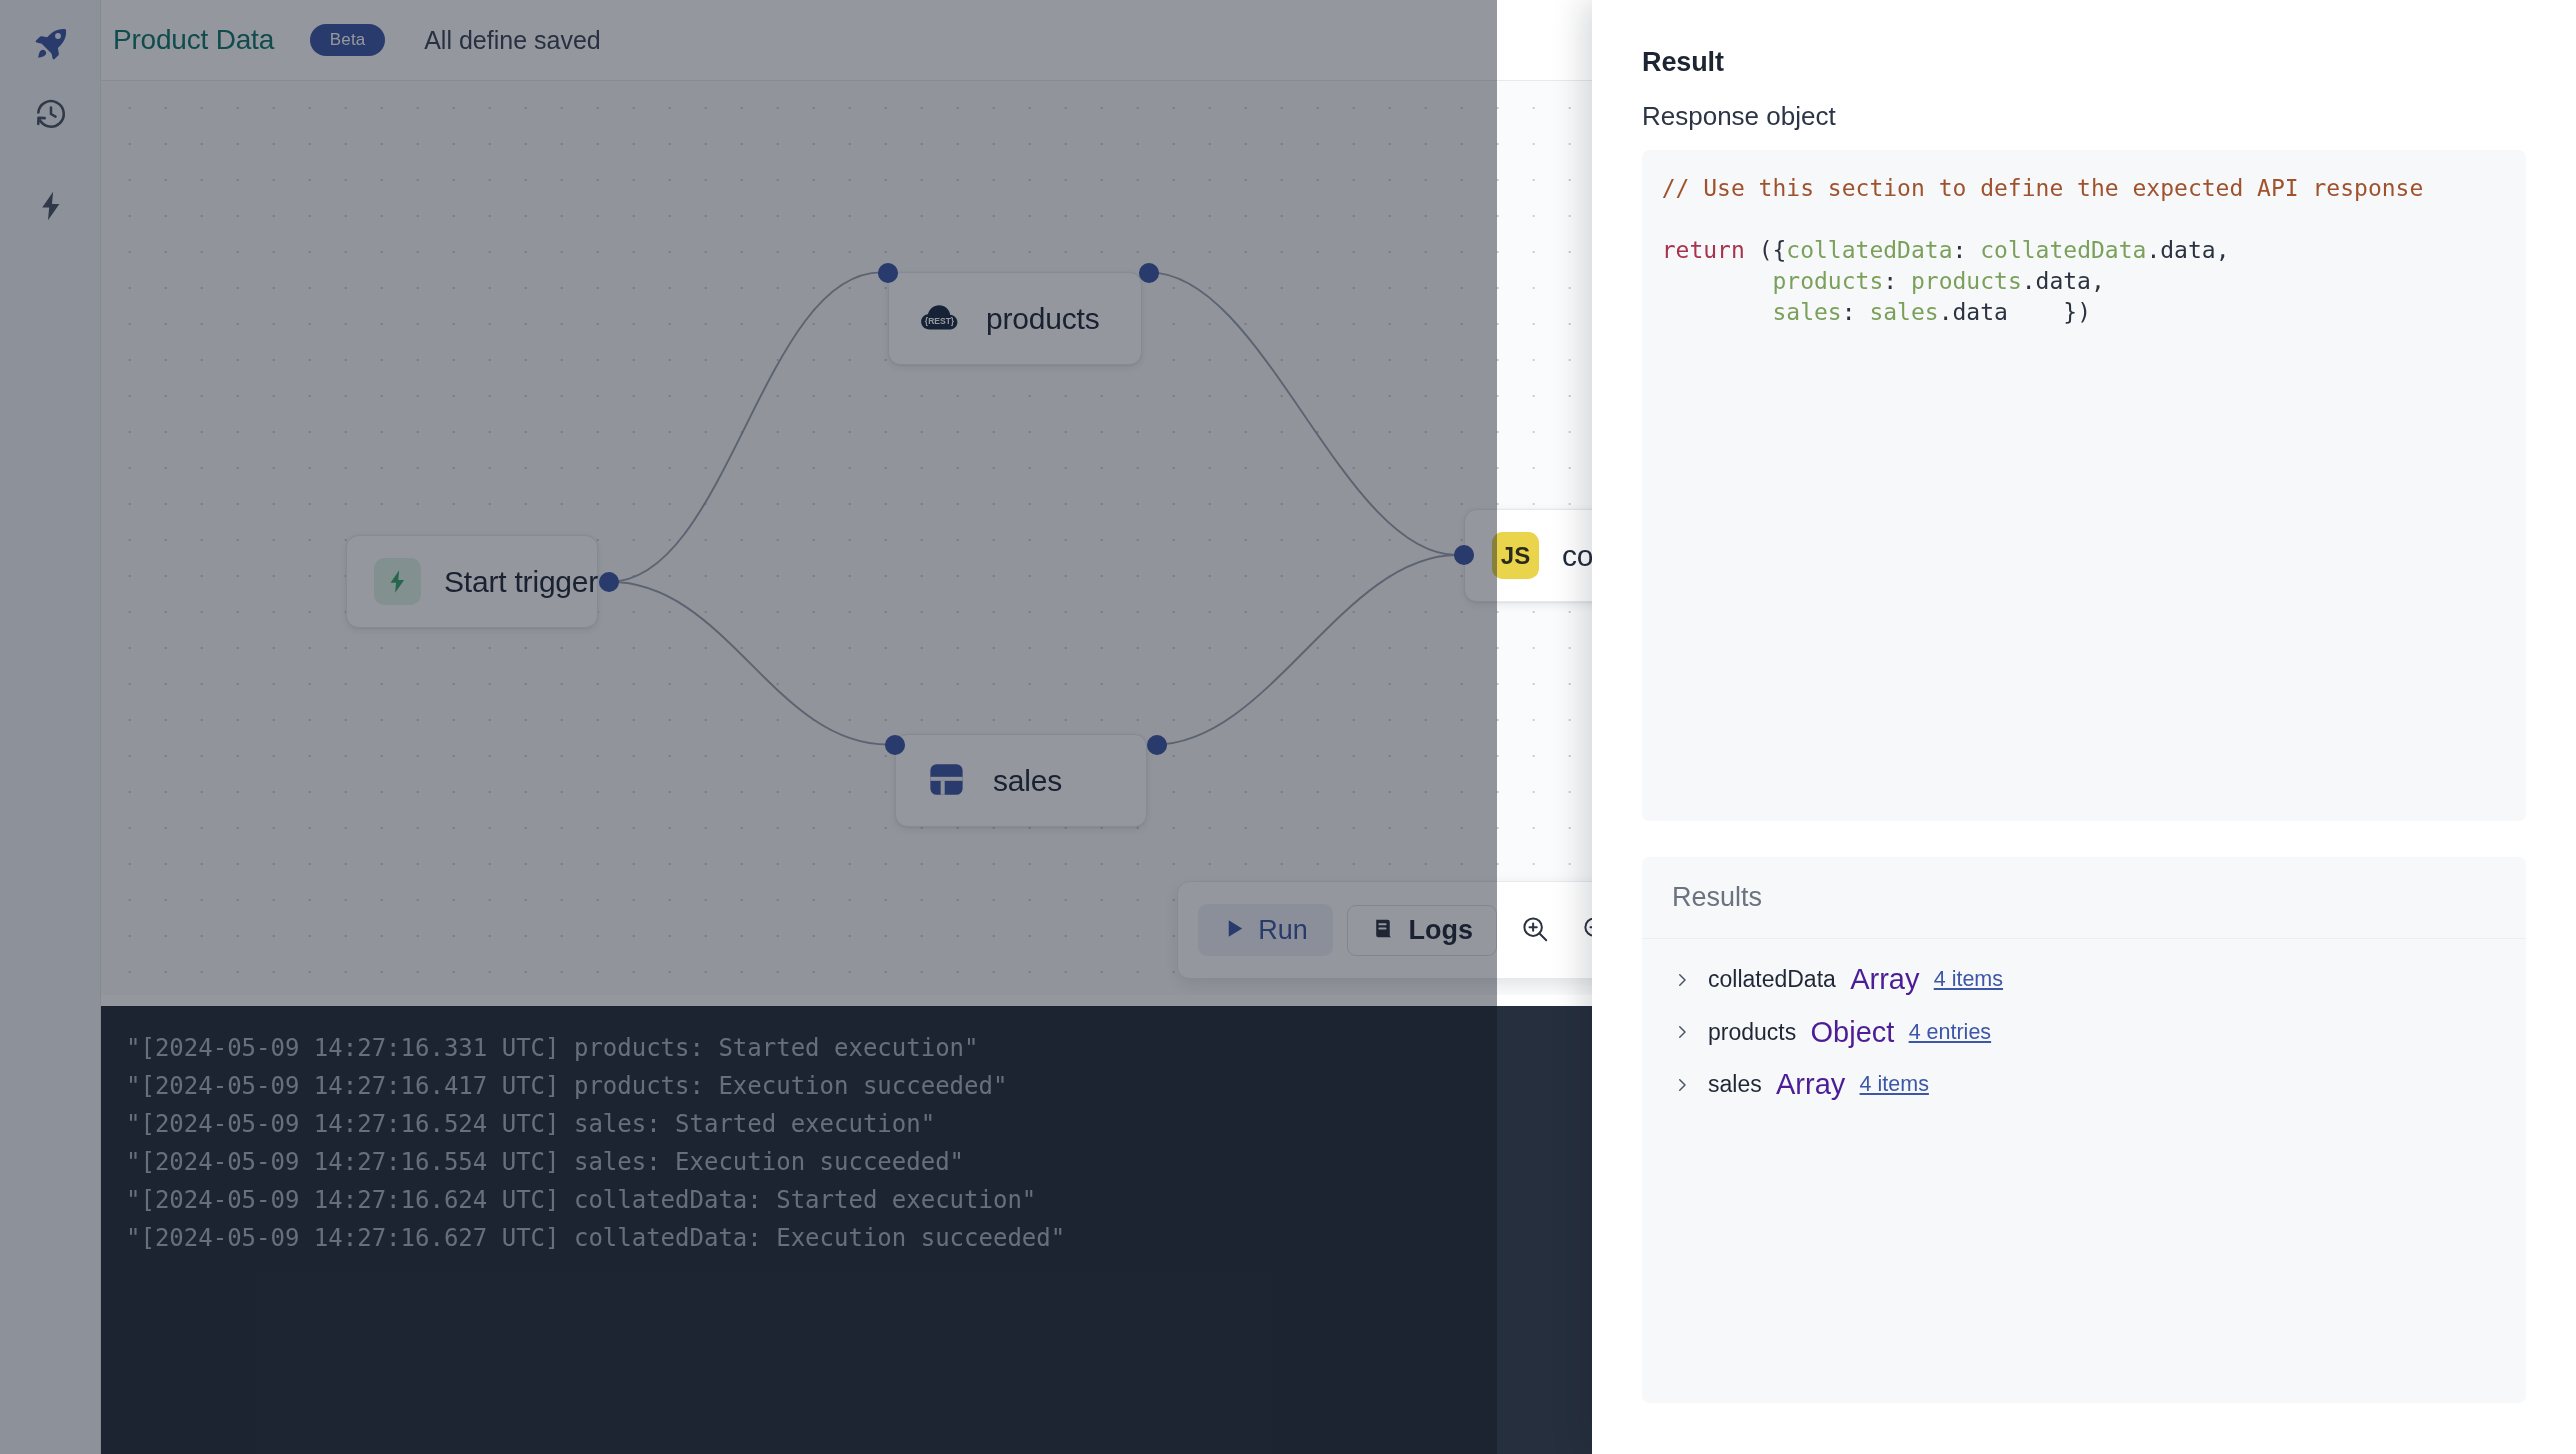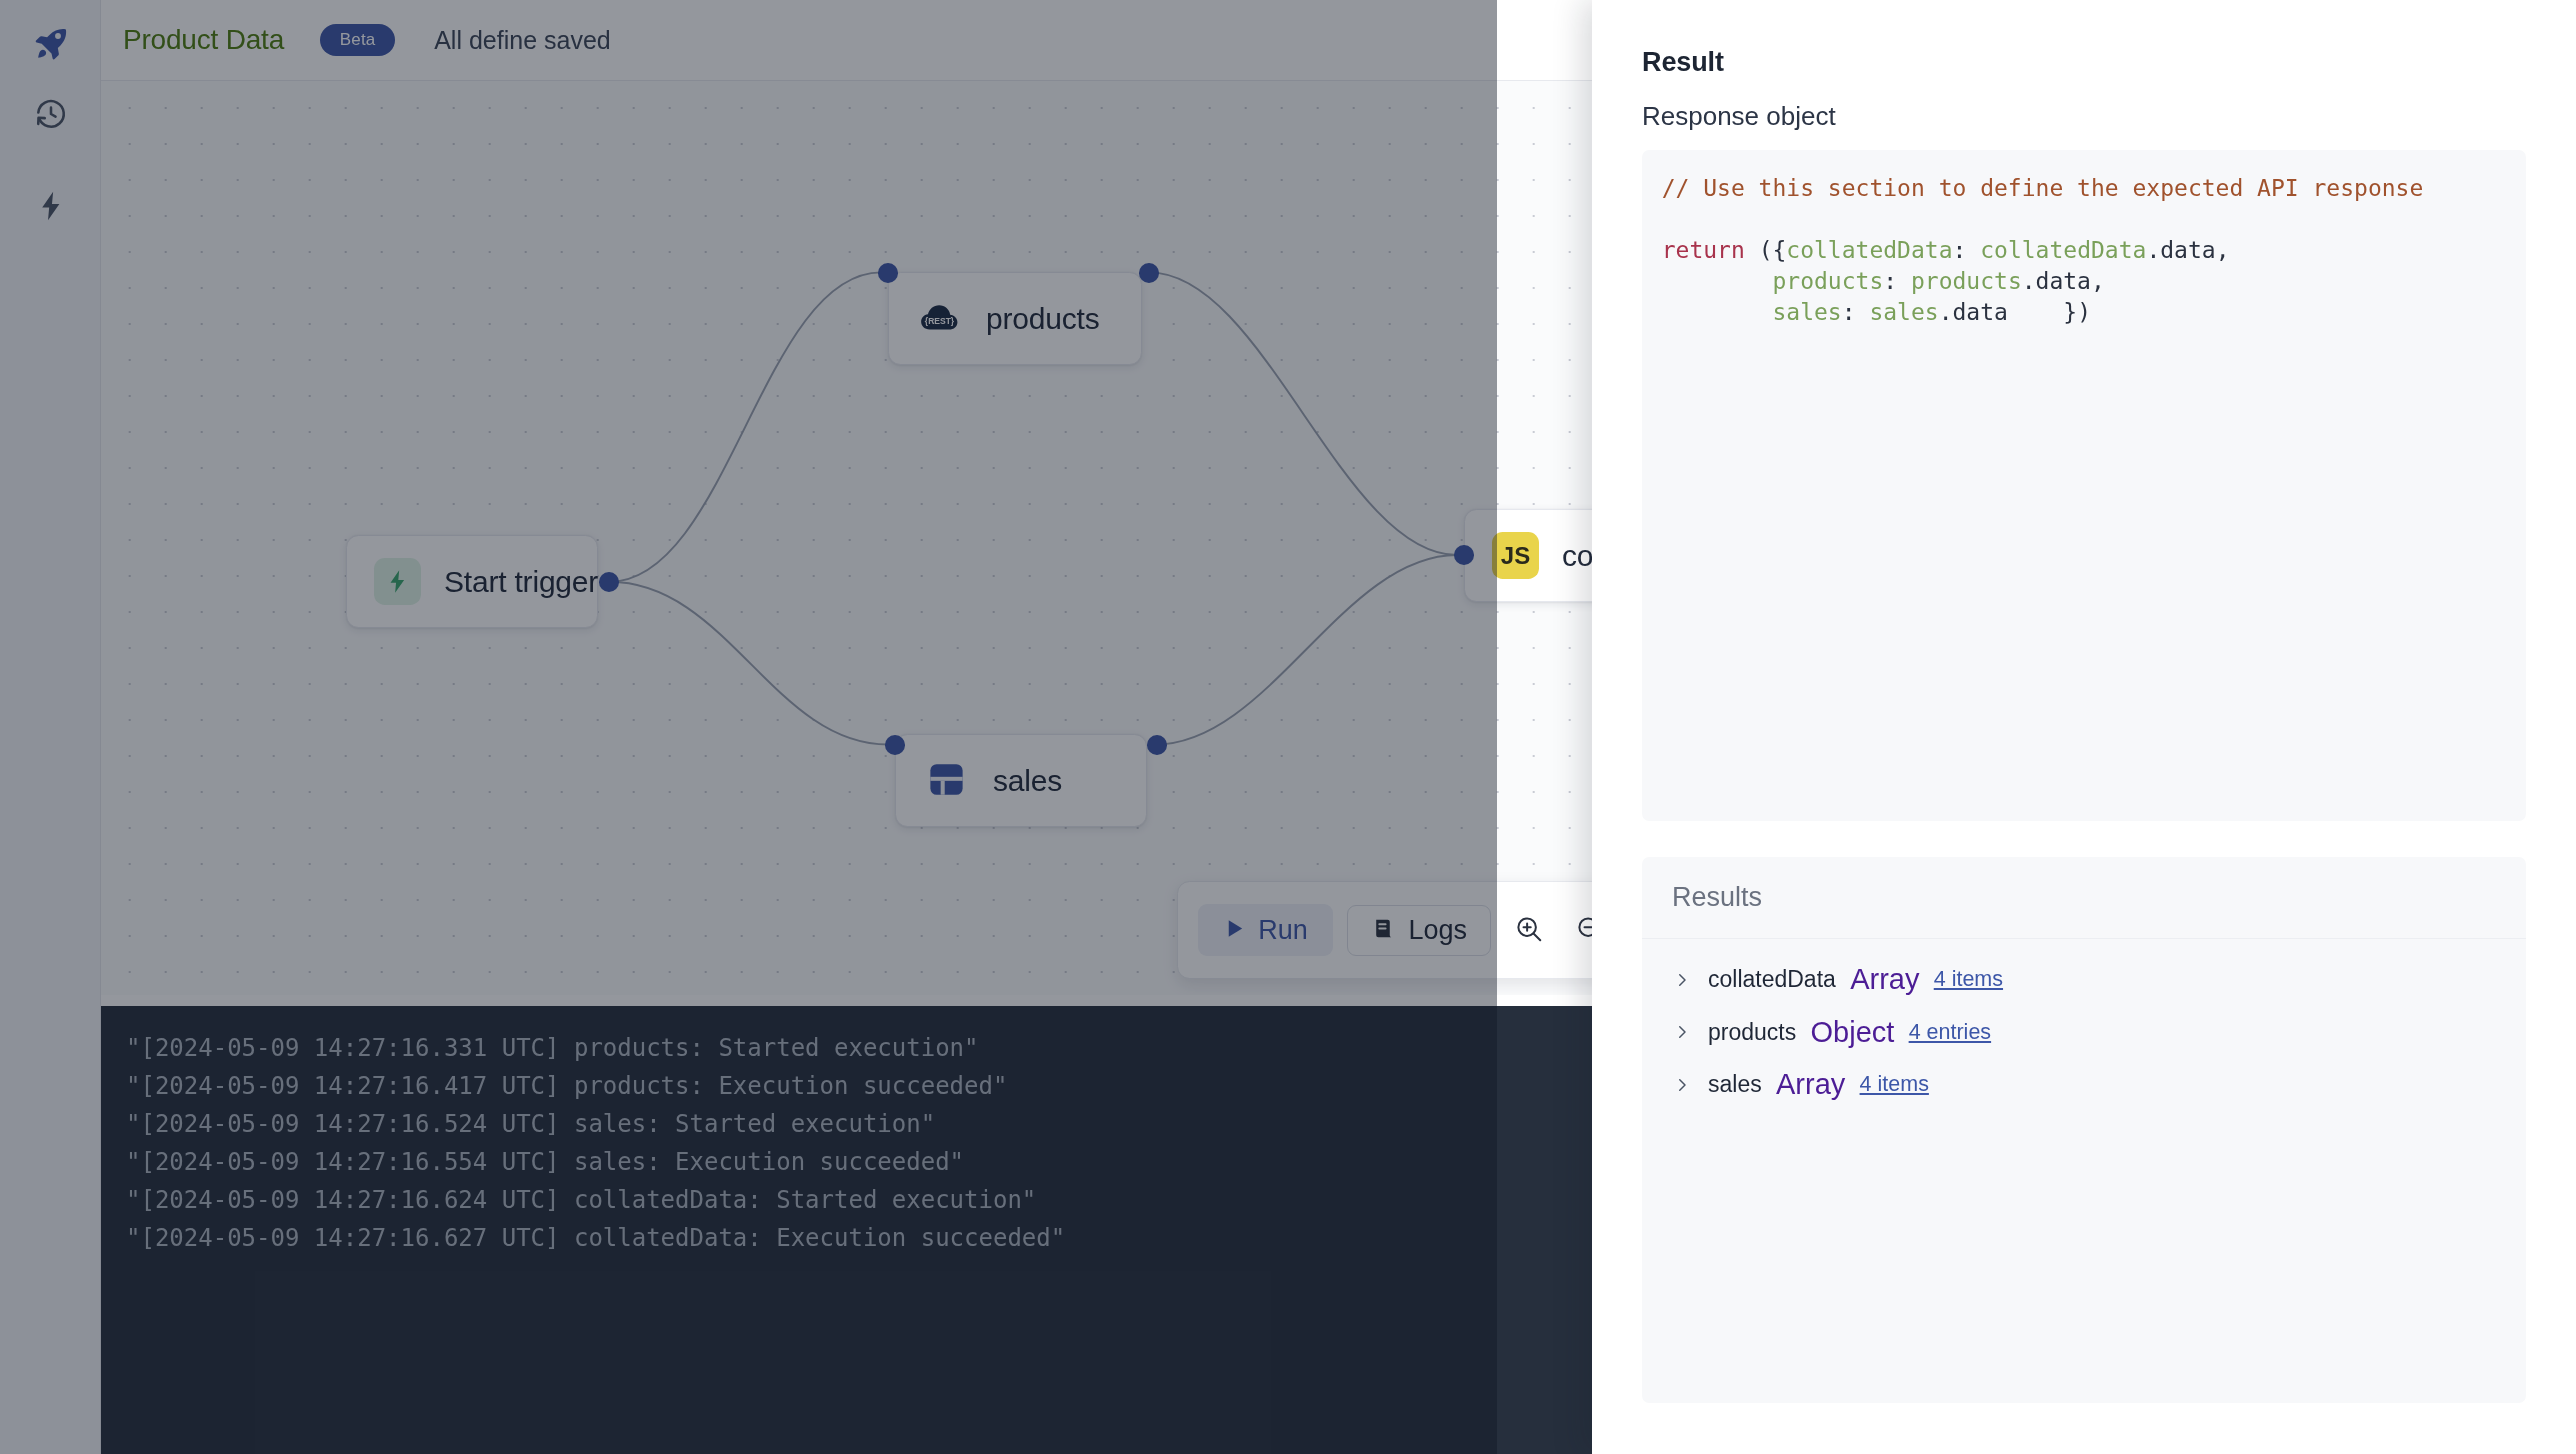--- a/index.html
+++ b/index.html
@@ -62,23 +62,23 @@
     left: 101px; top: 0;
     width: 2475px;
     height: 81px;
     background: #ffffff;
     border-bottom: 0.9px solid #e7e9ee;
     display: flex;
     align-items: center;
     z-index: 12;
   }
   #topbar .title {
-    margin-left: 22px;
+    margin-left: 12px;
     font-size: 28px;
-    color: #4d7c0f;
+    color: #0f766e;
     letter-spacing: -0.2px;
   }
   #topbar .beta {
     margin-left: 36px;
     background: #3d57a8;
     color: #ffffff;
     font-size: 17px;
     padding: 6.3px 19.7px;
     border-radius: 894px;
     letter-spacing: 0.2px;
@@ -178,20 +178,21 @@
     border-radius: 9px;
     padding: 10.7px 25px;
   }
   #toolbar .tb-run .lbl { font-size: 27px; color: #3d57a8; }
   #toolbar .tb-logs {
     display: flex; align-items: center; gap: 12.5px;
     border: 0.9px solid #dcdfe7;
     border-radius: 9px;
     padding: 9px 23px;
     background: #ffffff;
+    font-weight: bold;
   }
   #toolbar .tb-logs .lbl { font-size: 27px; color: #222b3c; }
   #toolbar .tb-zoom {
     width: 47px; height: 47px;
     display: flex; align-items: center; justify-content: center;
   }
 
   
   #console {
     position: absolute;

